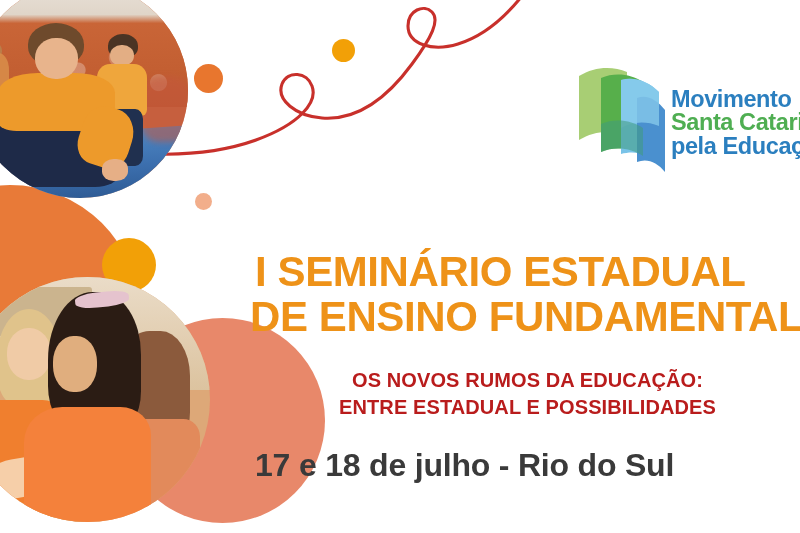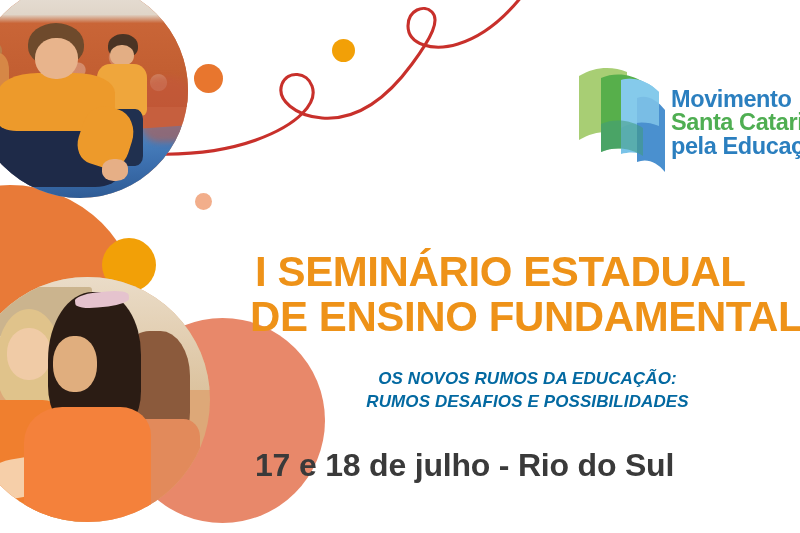--- a/index.html
+++ b/index.html
@@ -193,27 +193,26 @@
 
   .subtitle-block {
     position: absolute;
     left: 255px;
     top: 367px;
     width: 545px;
     text-align: center;
   }
   .subtitle-line {
     display: block;
-    color: #0369a1;
-    font-size: 17px;
+    color: #b91c1c;
+    font-size: 20px;
     font-weight: bold;
     line-height: 1.36;
     letter-spacing: 0.1px;
     white-space: nowrap;
-    font-style: italic;
   }
 
   .date-block {
     position: absolute;
     left: 255px;
     top: 447px;
     width: 545px;
     text-align: left;
   }
   .date-text {
@@ -309,20 +308,20 @@
     </div>
   </div>
 
   <div class="title-block">
     <span class="title-line title-line-1">I SEMINÁRIO ESTADUAL</span>
     <span class="title-line title-line-2">DE ENSINO FUNDAMENTAL</span>
   </div>
 
   <div class="subtitle-block">
     <span class="subtitle-line">OS NOVOS RUMOS DA EDUCAÇÃO:</span>
-    <span class="subtitle-line">RUMOS DESAFIOS E POSSIBILIDADES</span>
+    <span class="subtitle-line">ENTRE ESTADUAL E POSSIBILIDADES</span>
   </div>
 
   <div class="date-block">
     <span class="date-text">17 e 18 de julho - Rio do Sul</span>
   </div>
 
 </div>
 
 </body></html>

